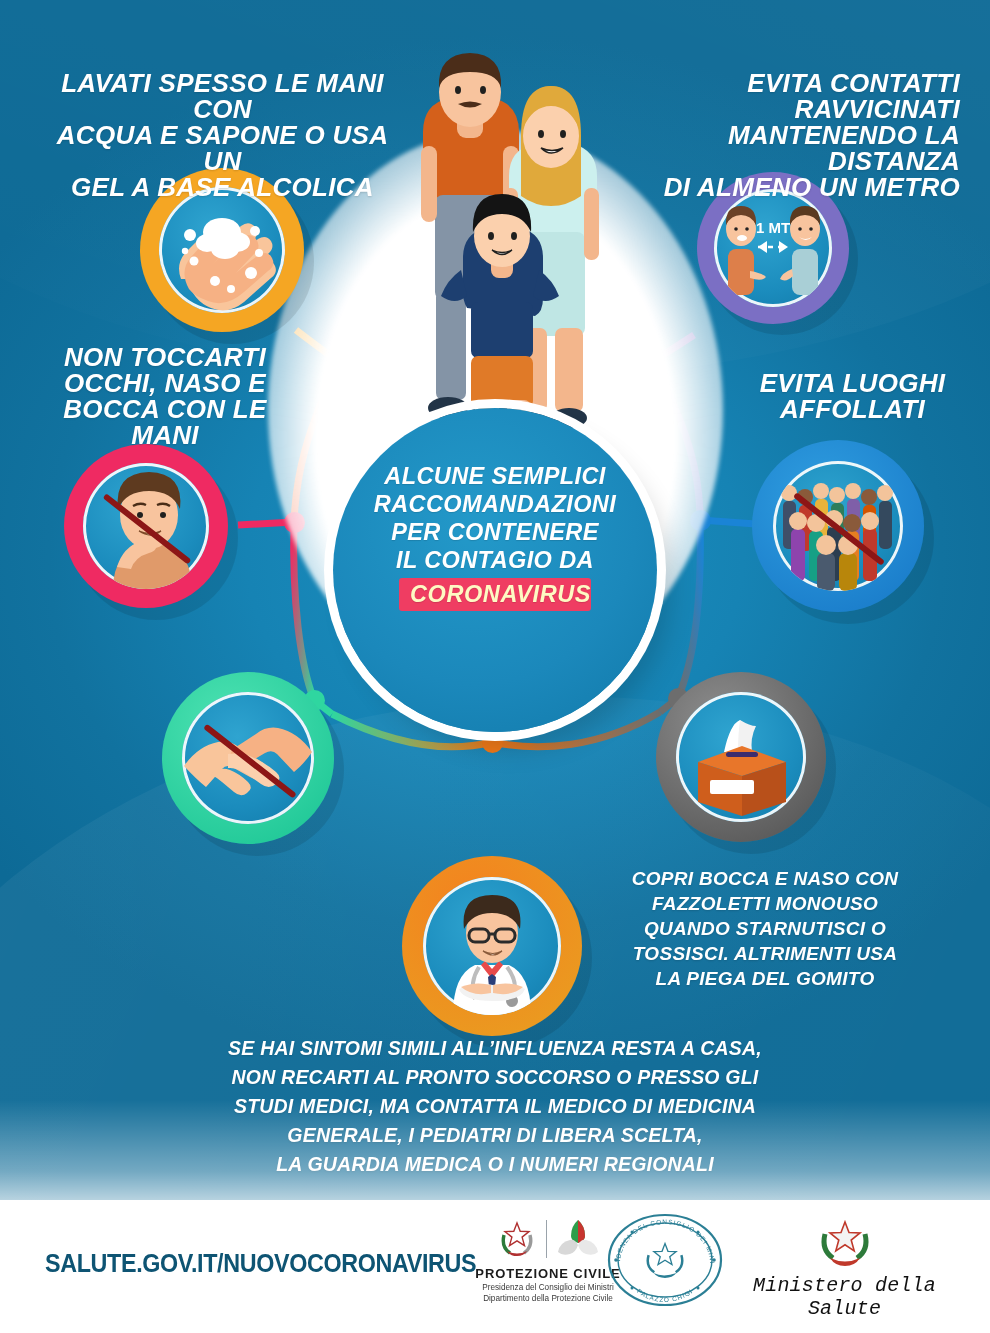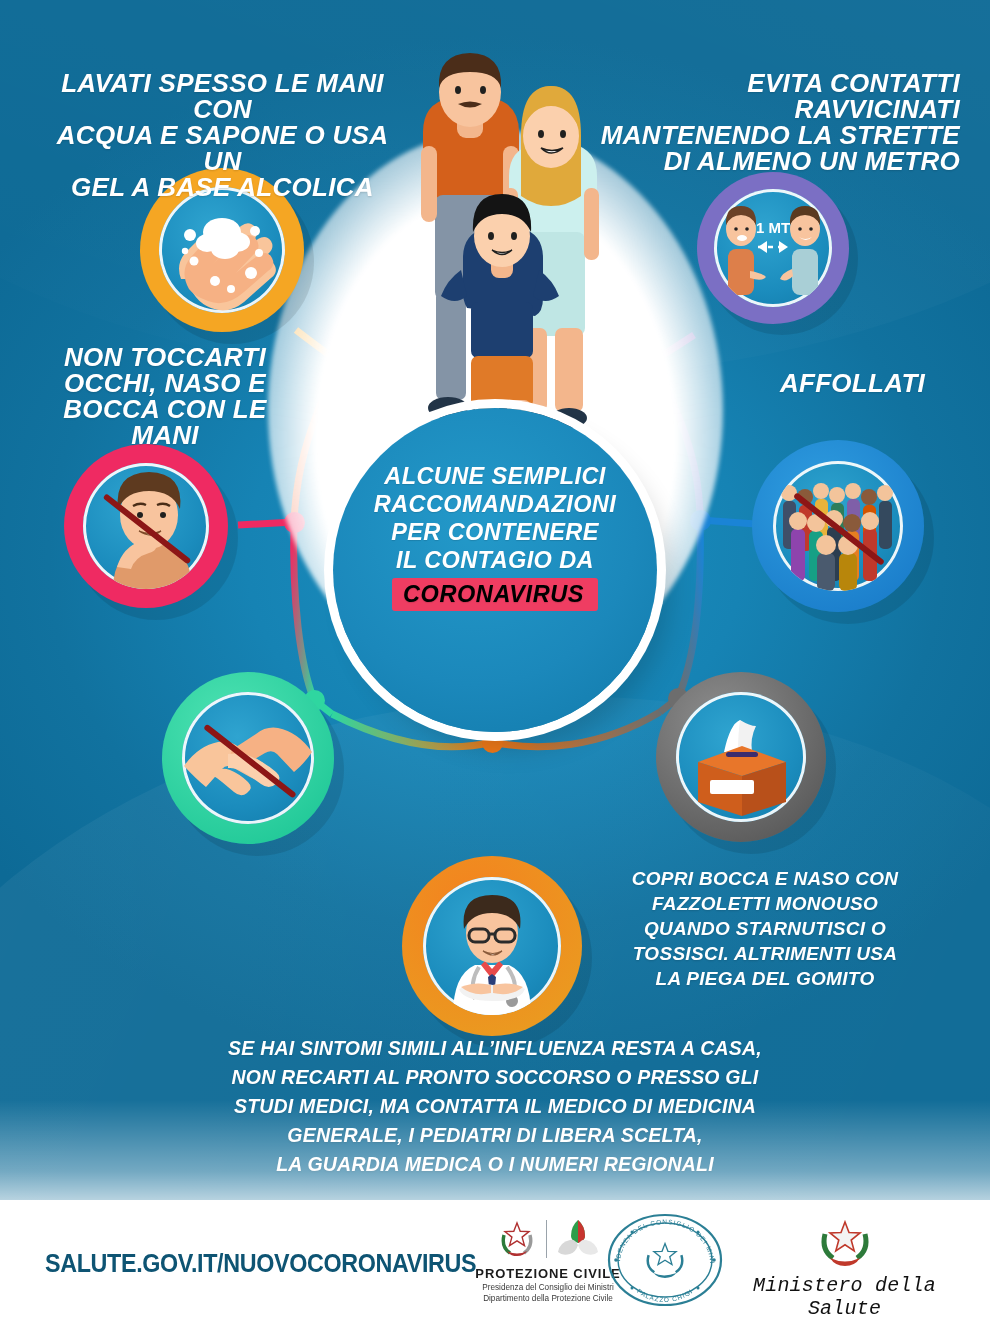--- a/index.html
+++ b/index.html
@@ -61,22 +61,22 @@
     position: absolute; left: 345px; top: 462px; width: 300px;
     text-align: center;
     color: #ffffff;
     font-weight: 700; font-style: italic;
     font-size: 23.5px; line-height: 28px; letter-spacing: 0.4px;
     text-shadow: 0 1px 1px rgba(0,0,0,0.12);
   }
   .center-text .hl {
     display: inline-block;
     background: #ef3d62;
-    color: #000000;
-    padding: 2px 14px 3px 11px;
+    color: #fef9c3;
+    padding: 2px 0 3px 11px;
     border-radius: 3px;
     margin-top: 4px;
     font-size: 23.5px;
     letter-spacing: 0.6px;
   }
 
   
   .family { position: absolute; left: 395px; top: 40px; width: 215px; height: 430px; }
 
   
@@ -332,21 +332,21 @@
             <line x1="44" y1="58" x2="74" y2="58" stroke-dasharray="5 5"></line>
           </g>
           <path d="M44,58 l9,-6 l0,12z" fill="#ffffff"></path>
           <path d="M74,58 l-9,-6 l0,12z" fill="#ffffff"></path>
         </svg>
       </div>
     </div>
   </div>
   <div class="cap" style="left:600px;top:70px;width:360px;text-align:right;">
     <div>EVITA CONTATTI RAVVICINATI</div>
-    <div>MANTENENDO LA STRETTE</div>
+    <div>MANTENENDO LA DISTANZA</div>
     <div>DI ALMENO UN METRO</div>
   </div>
 
   <div class="node" style="left:64px;top:444px;">
     <div class="ring" style="width:164px;height:164px;background:#ef2a62;box-shadow:10px 12px 0 rgba(0,0,0,0.10);">
       <div class="inner" style="width:126px;height:126px;">
         <svg viewBox="0 0 126 126" width="126" height="126">
           <path d="M30,126 q0,-38 33,-44 l18,0 q28,8 28,44z" fill="#e09a6a"></path>
           <ellipse cx="66" cy="52" rx="29" ry="34" fill="#f8c49e"></ellipse>
           <path d="M35,46 q-4,-36 31,-37 q35,1 31,37 q-8,-18 -31,-18 q-23,0 -31,18z" fill="#5e3a1f"></path>
@@ -400,20 +400,21 @@
               <circle cx="53" cy="84" r="10" fill="#f3c49b"></circle>
             <rect x="66" y="92" width="18" height="38" rx="6" fill="#b8860b"></rect>
               <circle cx="75" cy="84" r="10" fill="#f3c49b"></circle>
           </g>
         </svg>
         <div class="ban"></div>
       </div>
     </div>
   </div>
   <div class="cap" style="left:740px;top:370px;width:225px;">
+    <div>EVITA LUOGHI</div>
     <div>AFFOLLATI</div>
   </div>
 
   <div class="node" style="left:162px;top:672px;">
     <div class="ring" style="width:172px;height:172px;background:radial-gradient(circle at 40% 32%,#4fe3b3,#17c392);box-shadow:10px 12px 0 rgba(0,0,0,0.10);">
       <div class="inner" style="width:132px;height:132px;">
         <svg viewBox="0 0 132 132" width="132" height="132">
           <path d="M2,74 q14,-20 34,-24 q12,-2 22,6 l22,14 q10,6 4,14 q-6,7 -16,1 l-18,-10 q-6,-3 -10,2 l-16,18 q-10,-8 -22,-21z" fill="#f9c59b"></path>
           <path d="M130,60 q-14,-20 -34,-24 q-12,-2 -22,6 l-20,13 q-9,6 -3,14 q6,7 15,2 l17,-10 q7,-4 12,1 l17,18 q10,-8 18,-20z" fill="#f6b184"></path>
           <path d="M46,62 q16,-2 30,6 q10,5 18,12 q7,6 0,12 q-7,6 -15,0 l-14,-10 q-10,-7 -19,-6z" fill="#fbd0ad"></path>

